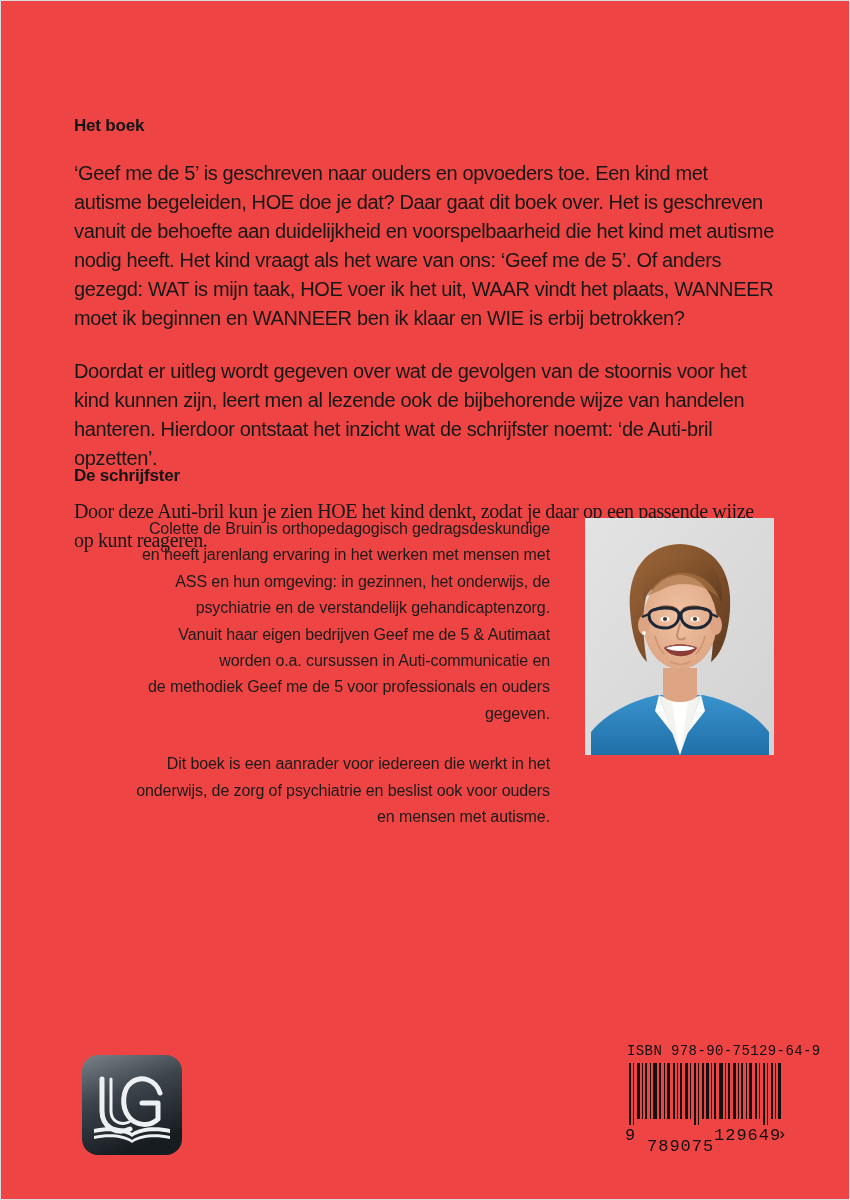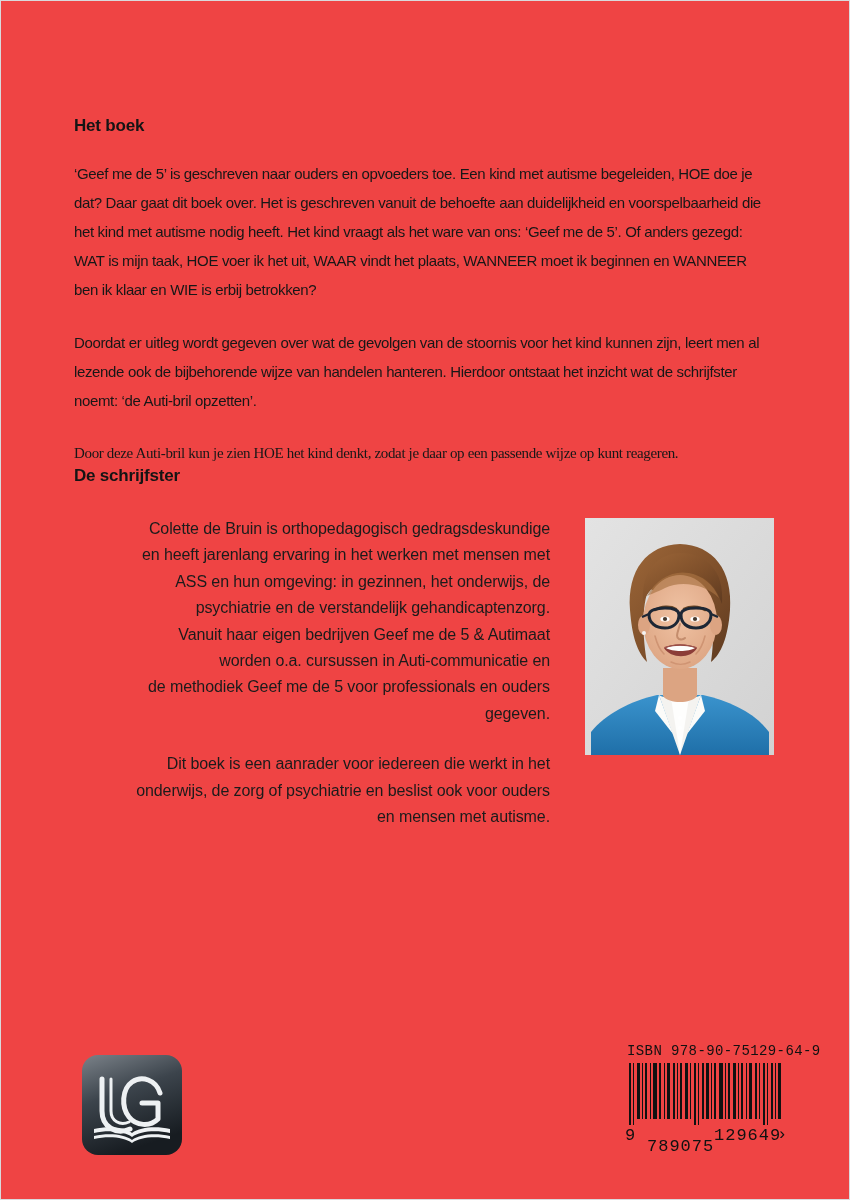--- a/index.html
+++ b/index.html
@@ -37,21 +37,21 @@
     font-weight: bold;
     font-size: 17px;
     line-height: 22px;
     color: #141414;
     letter-spacing: -0.2px;
     margin: 0 0 22px 0;
   }
 
   .body-par {
     font-family: "Liberation Sans", sans-serif;
-    font-size: 15px;
+    font-size: 20px;
     line-height: 29px;
     color: #171717;
     letter-spacing: -0.35px;
     margin: 0 12px 24px 0;
     width: 700px;
   }
   .body-par:last-child { margin-bottom: 0; font-family: Liberation Serif, serif; }
 
   
   .author-block {

